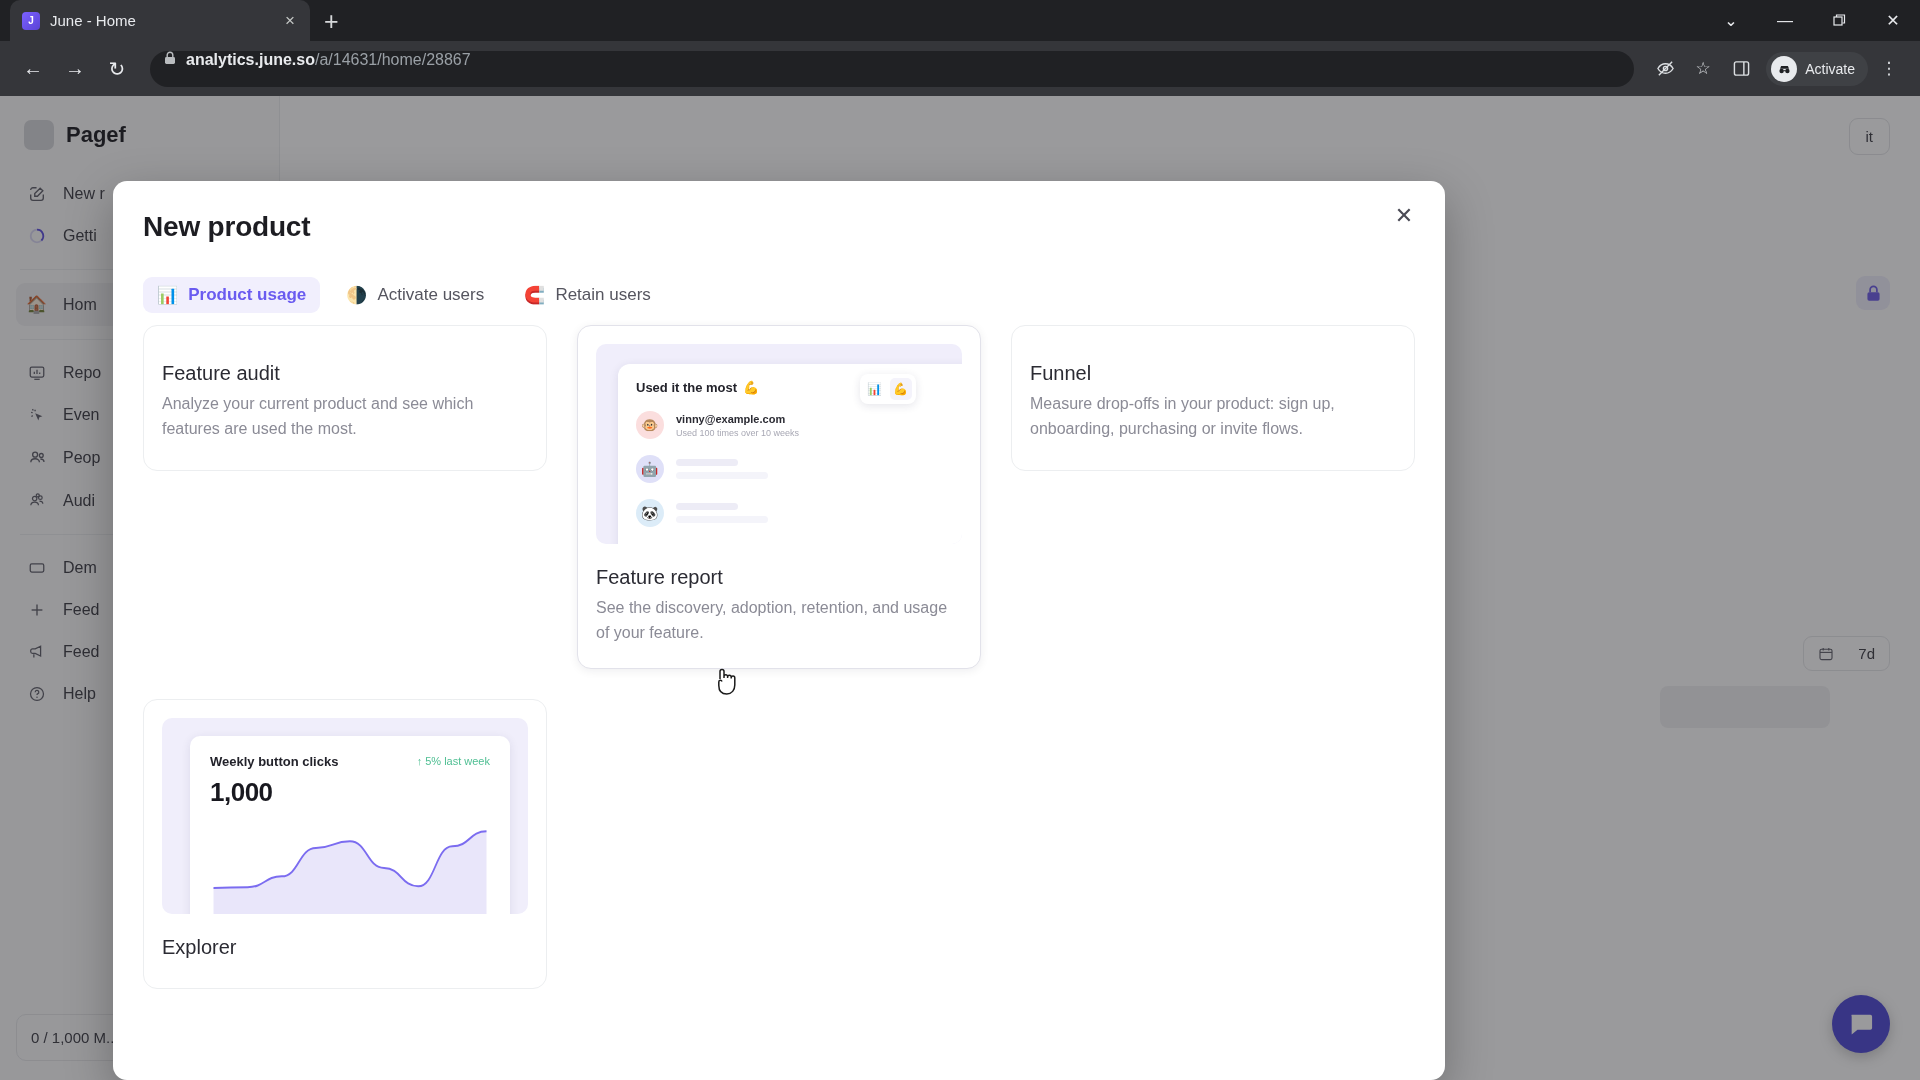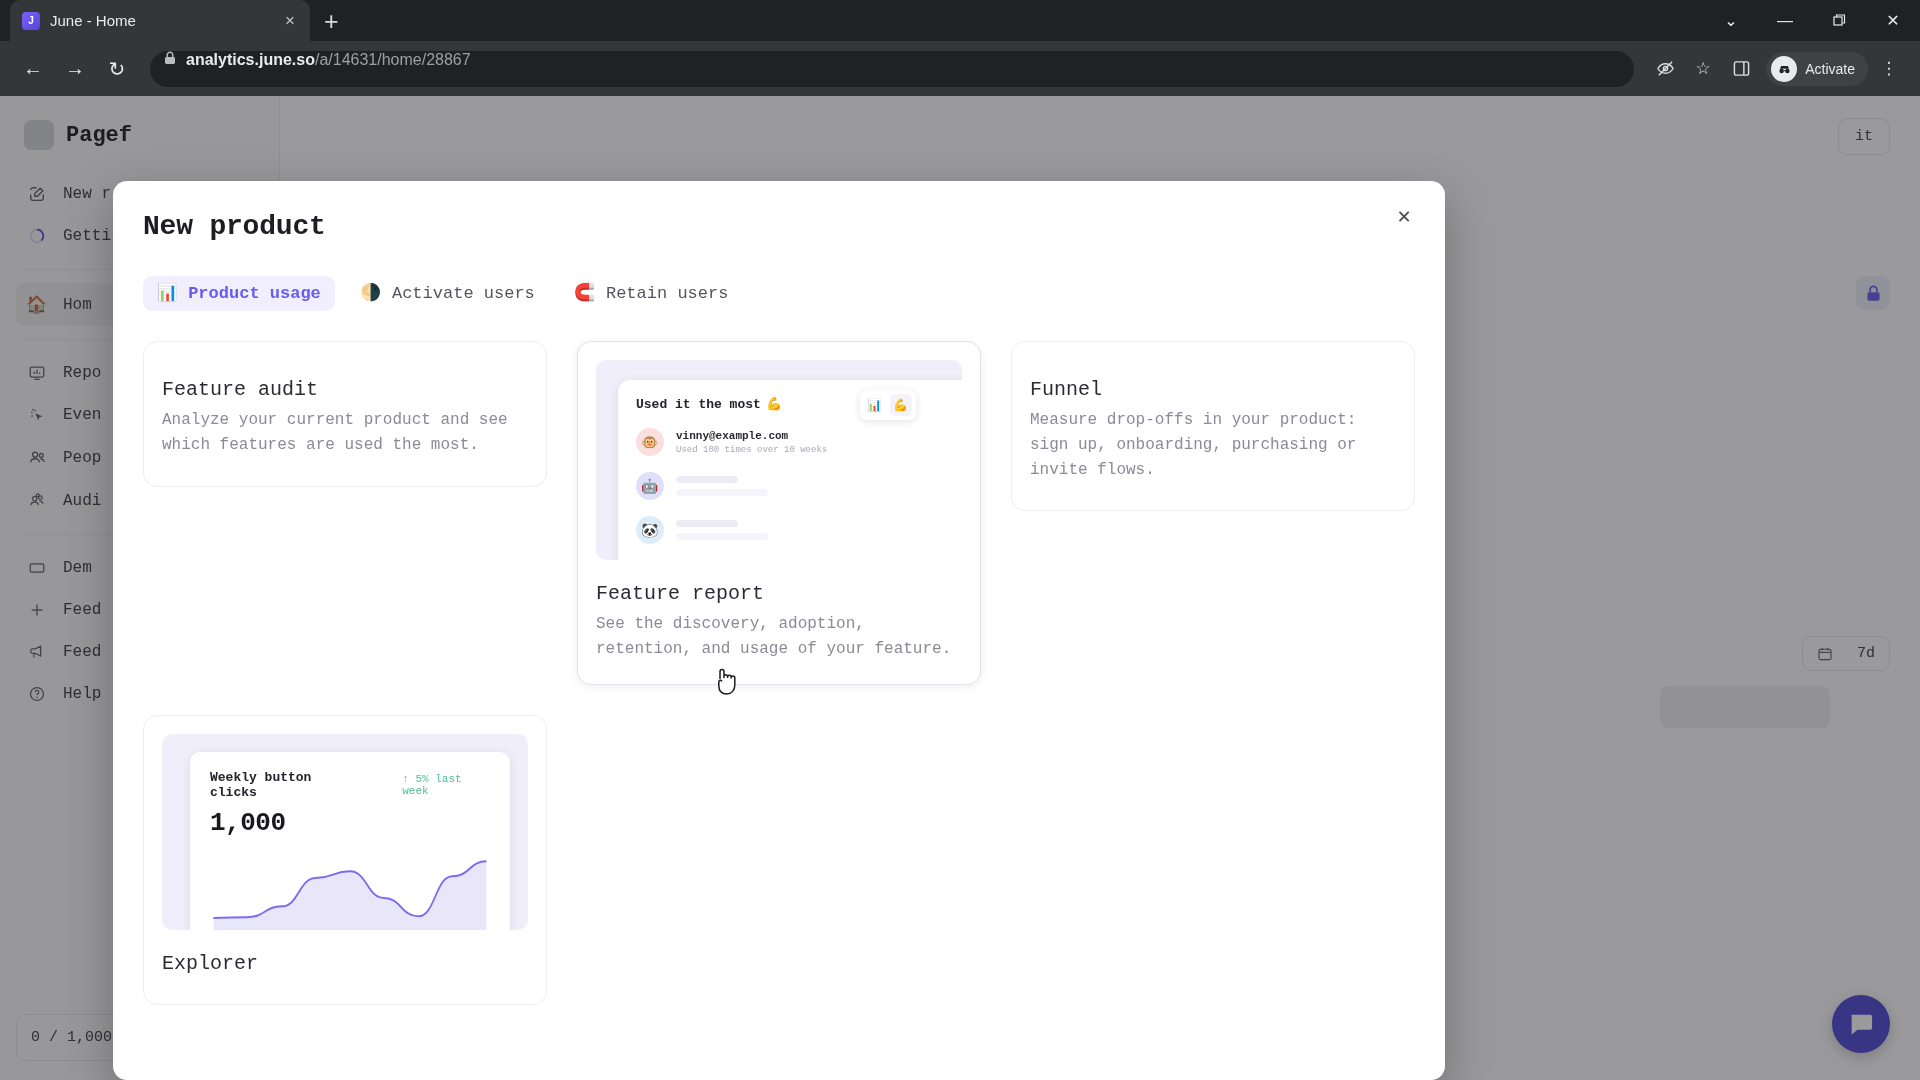--- a/index.html
+++ b/index.html
@@ -61,21 +61,21 @@
     display:flex;align-items:center;gap:8px;background:#3f4145;border-radius:17px;
     height:34px;padding:0 13px 0 5px;margin-left:4px;cursor:pointer;
   }
   .incognito-avatar {
     width:26px;height:26px;border-radius:50%;background:#e8eaed;display:flex;align-items:center;
     justify-content:center;
   }
   .incognito-label { color:#e8eaed;font-size:14px; }
 
   
-  .viewport { position:relative; width:1920px; height:985px; background:#fff; overflow:hidden;font-family:Liberation Mono, monospace; }
+  .viewport { position:relative; width:1920px; height:985px; background:#fff; overflow:hidden; }
   .app { display:flex; height:100%; }
   .sidebar {
     width:280px; background:#fbfbfc; border-right:1px solid #ecedef; padding: 14px 16px;
     display:flex; flex-direction:column; gap:2px; flex:0 0 auto;
   }
   .ws-head { display:flex; align-items:center; gap:12px; padding: 10px 8px 22px 8px; }
   .ws-logo { width:30px;height:30px;border-radius:7px;background:#d6d7da; flex:0 0 auto;}
   .ws-name { font-size:22px; font-weight:700; color:#1b1b20; white-space:nowrap; }
   .side-item {
     display:flex; align-items:center; gap:14px; padding: 11px 9px; border-radius:9px;
@@ -126,21 +126,21 @@
   }
   .tabs { display:flex; align-items:center; gap:12px; margin-top: 34px; }
   .rtab {
     display:flex; align-items:center; gap:10px; padding: 8px 14px; border-radius:9px;
     font-size:17px; color:#55555f; cursor:pointer; white-space:nowrap;
   }
   .rtab.active { background:#f1effd; color:#6a5bf0; font-weight:700; }
   .rtab-ic { font-size:17px; line-height:1; display:flex; align-items:center; }
 
   .grid {
-    margin-top: 30px; display:grid; grid-template-columns: repeat(3, 1fr); gap: 30px;
+    margin-top: 12px; display:grid; grid-template-columns: repeat(3, 1fr); gap: 30px;
     align-items:start;
   }
   .card {
     border:1px solid #eceef0; border-radius:14px; background:#fff; cursor:pointer;
     padding: 18px 18px 22px 18px;
   }
   .card.selected { border-color:#e2e2ea; box-shadow: 0 2px 10px rgba(20,20,40,.07); }
   .card.plain { padding: 36px 18px 28px 18px; }
   .card-title { font-size:20px; color:#2b2b33; margin-bottom:7px; }
   .card-desc { font-size:16px; color:#8b8b96; line-height:1.55; }

